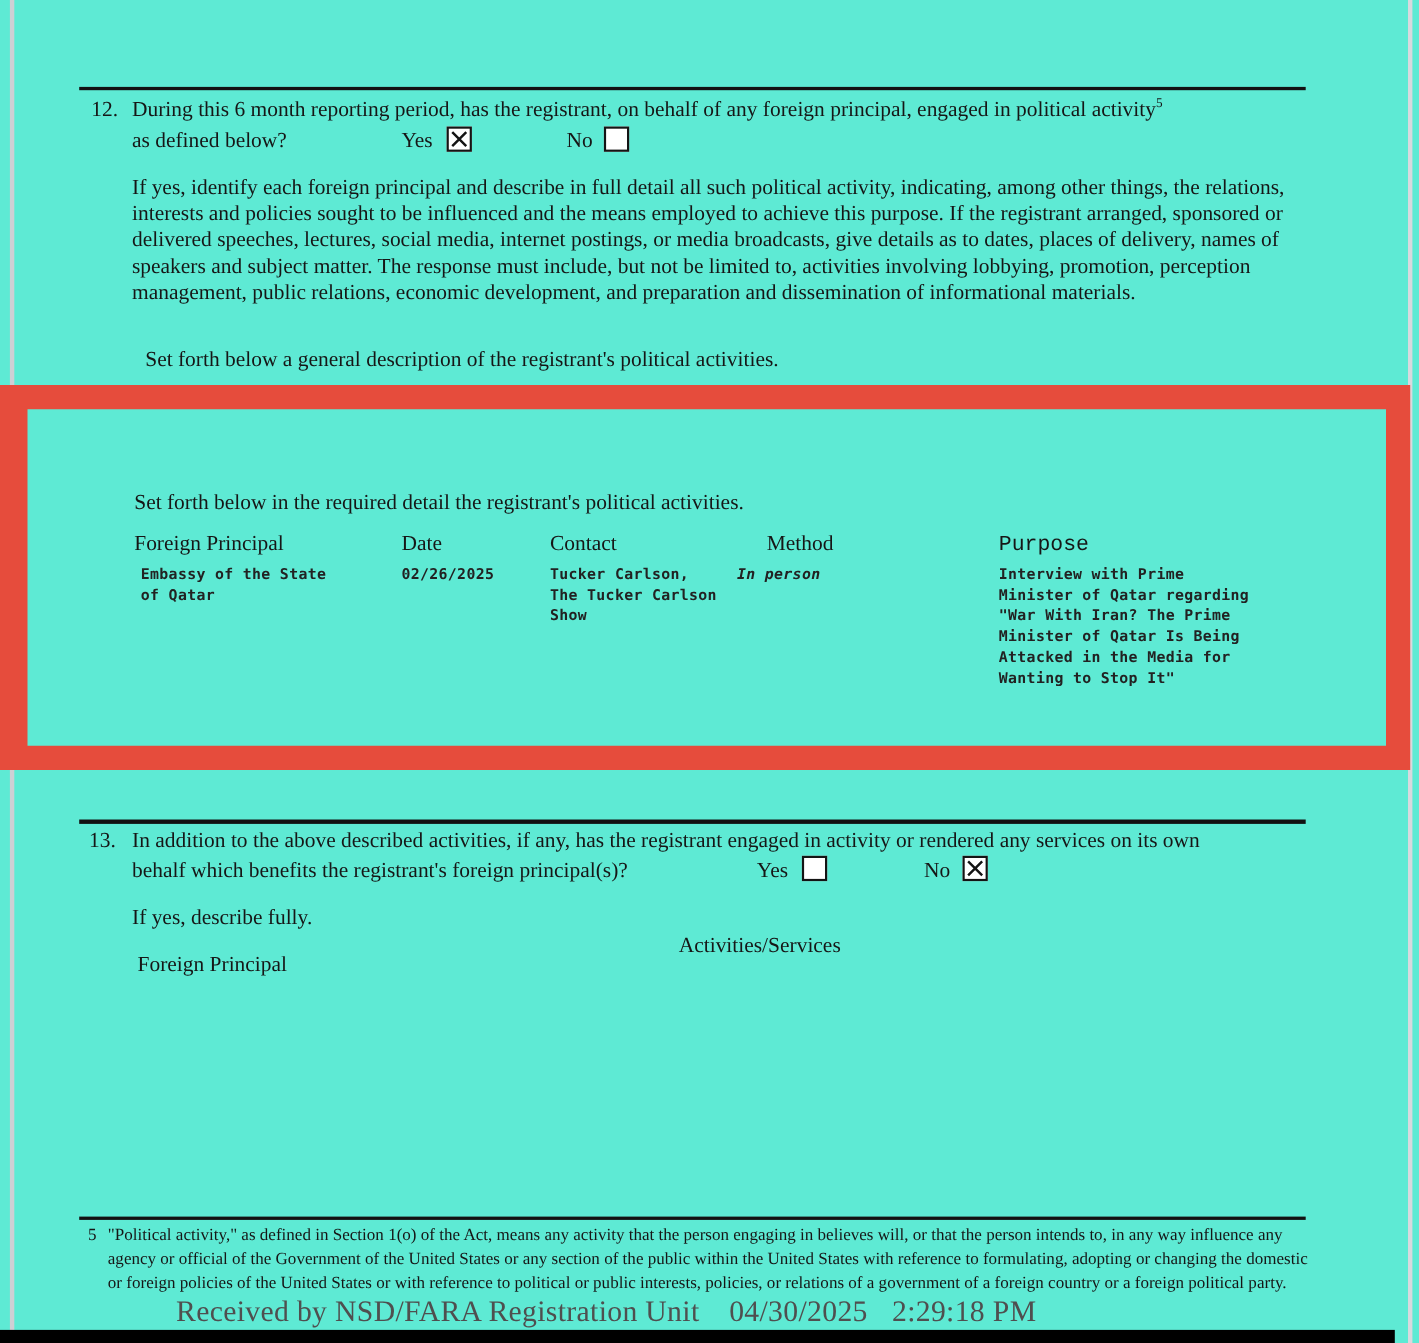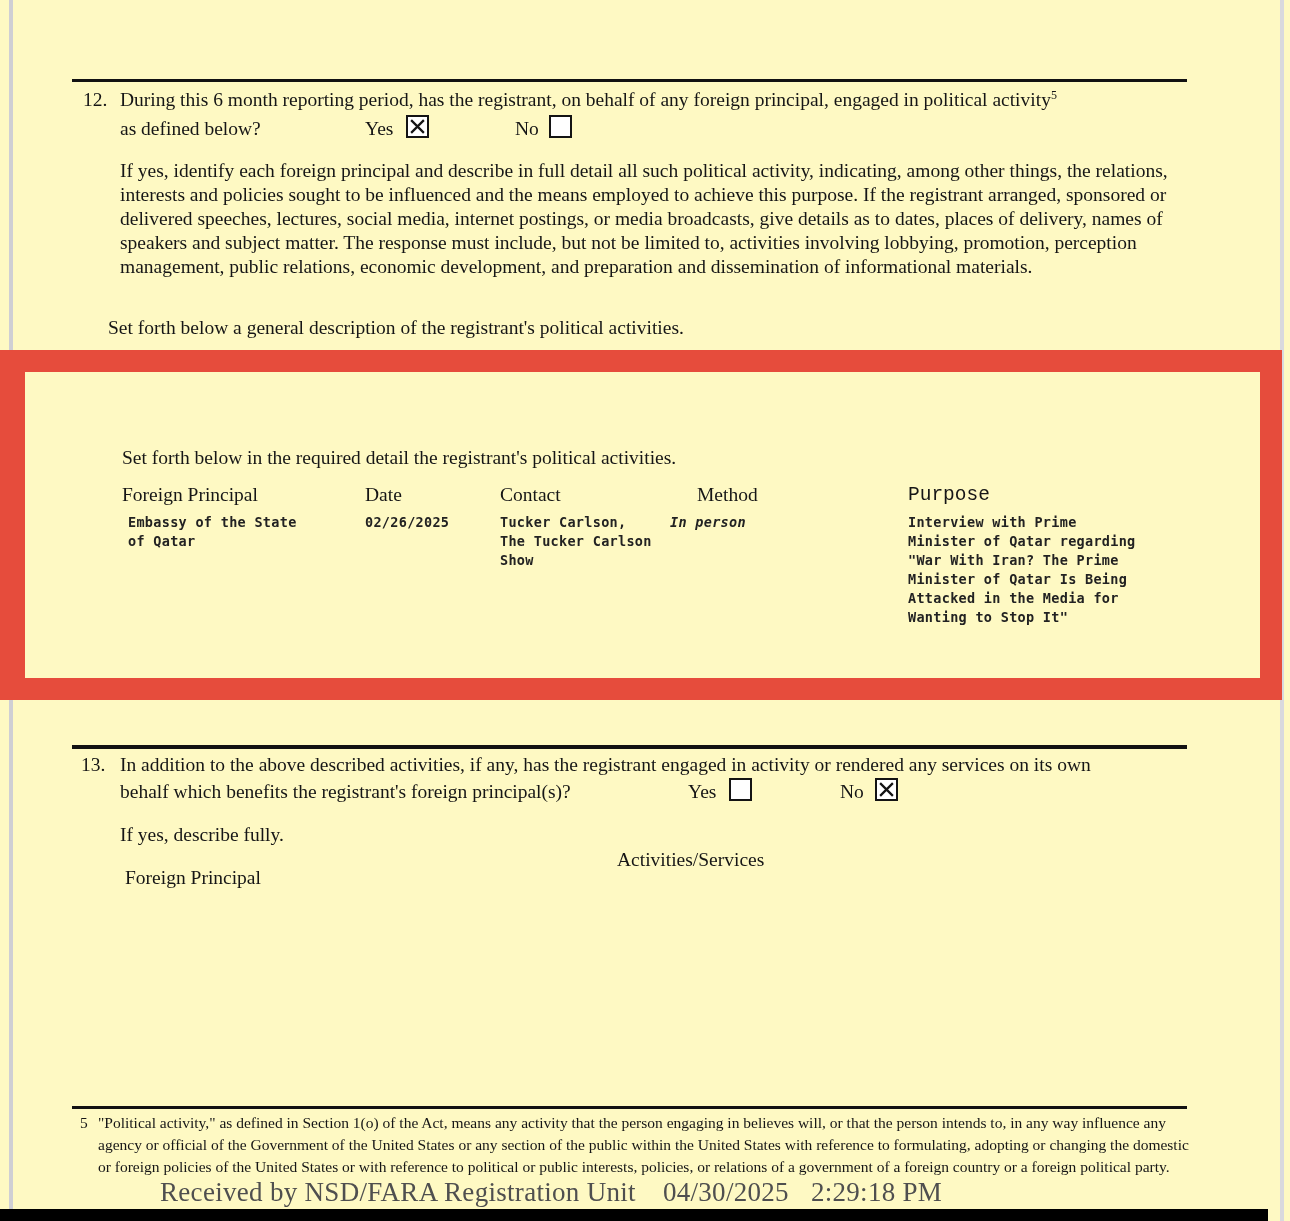--- a/index.html
+++ b/index.html
@@ -1,21 +1,21 @@
 <!DOCTYPE html>
 <html><head>
 <meta charset="utf-8">
 <style>
   * { margin: 0; padding: 0; box-sizing: border-box; }
   html, body { width: 1290px; height: 1221px; background: #fdfdfd; overflow: hidden; }
   .page {
     position: relative;
     width: 1290px;
     height: 1221px;
-    background: #fef9c3;
+    background: #5eead4;
     font-family: "Liberation Serif", serif;
     color: #161616;
   }
   .edge-line { position: absolute; top: 0; bottom: 0; width: 4px; background: #cfcfd4; }
   .edge-left  { left: 9px; }
   .edge-right { left: 1280px; background: #d9d9de; }
 
   .rule { position: absolute; left: 72px; width: 1115px; background: #121212; }
 
   .serif   { font-family: "Liberation Serif", serif; font-size: 19.5px; line-height: 24px; color: #161616; }
@@ -79,21 +79,21 @@
         <path d="M2.5 2.5 L17.5 17.5 M17.5 2.5 L2.5 17.5"></path>
       </svg>
   </span>
   <div class="abs serif" style="left:515px; top:117px;">No</div>
   <span class="checkbox" style="left:549px; top:115px;">
     
   </span>
 
   <div class="abs serif" style="left:120px; top:159px; width:1078px;">If yes, identify each foreign principal and describe in full detail all such political activity, indicating, among other things, the relations, interests and policies sought to be influenced and the means employed to achieve this purpose.  If the registrant arranged, sponsored or delivered speeches, lectures, social media, internet postings, or media broadcasts, give details as to dates, places of delivery, names of speakers and subject matter. The response must include, but not be limited to, activities involving lobbying, promotion, perception management, public relations, economic development, and preparation and dissemination of informational materials.</div>
 
-  <div class="abs serif" style="left:108px; top:316px;">Set forth below a general description of the registrant's political activities.</div>
+  <div class="abs serif" style="left:132px; top:316px;">Set forth below a general description of the registrant's political activities.</div>
 
   <div class="highlight-box"></div>
 
   <div class="abs serif" style="left:122px; top:446px;">Set forth below in the required detail the registrant's political activities.</div>
 
   <div class="abs serif" style="left:122px; top:483px;">Foreign Principal</div>
   <div class="abs serif" style="left:365px; top:483px;font-family:Liberation Serif, serif;">Date</div>
   <div class="abs serif" style="left:500px; top:483px;">Contact</div>
   <div class="abs serif" style="left:697px; top:483px;">Method</div>
   <div class="abs serif" style="left:908px; top:483px;font-family:Liberation Mono, monospace;">Purpose</div>

